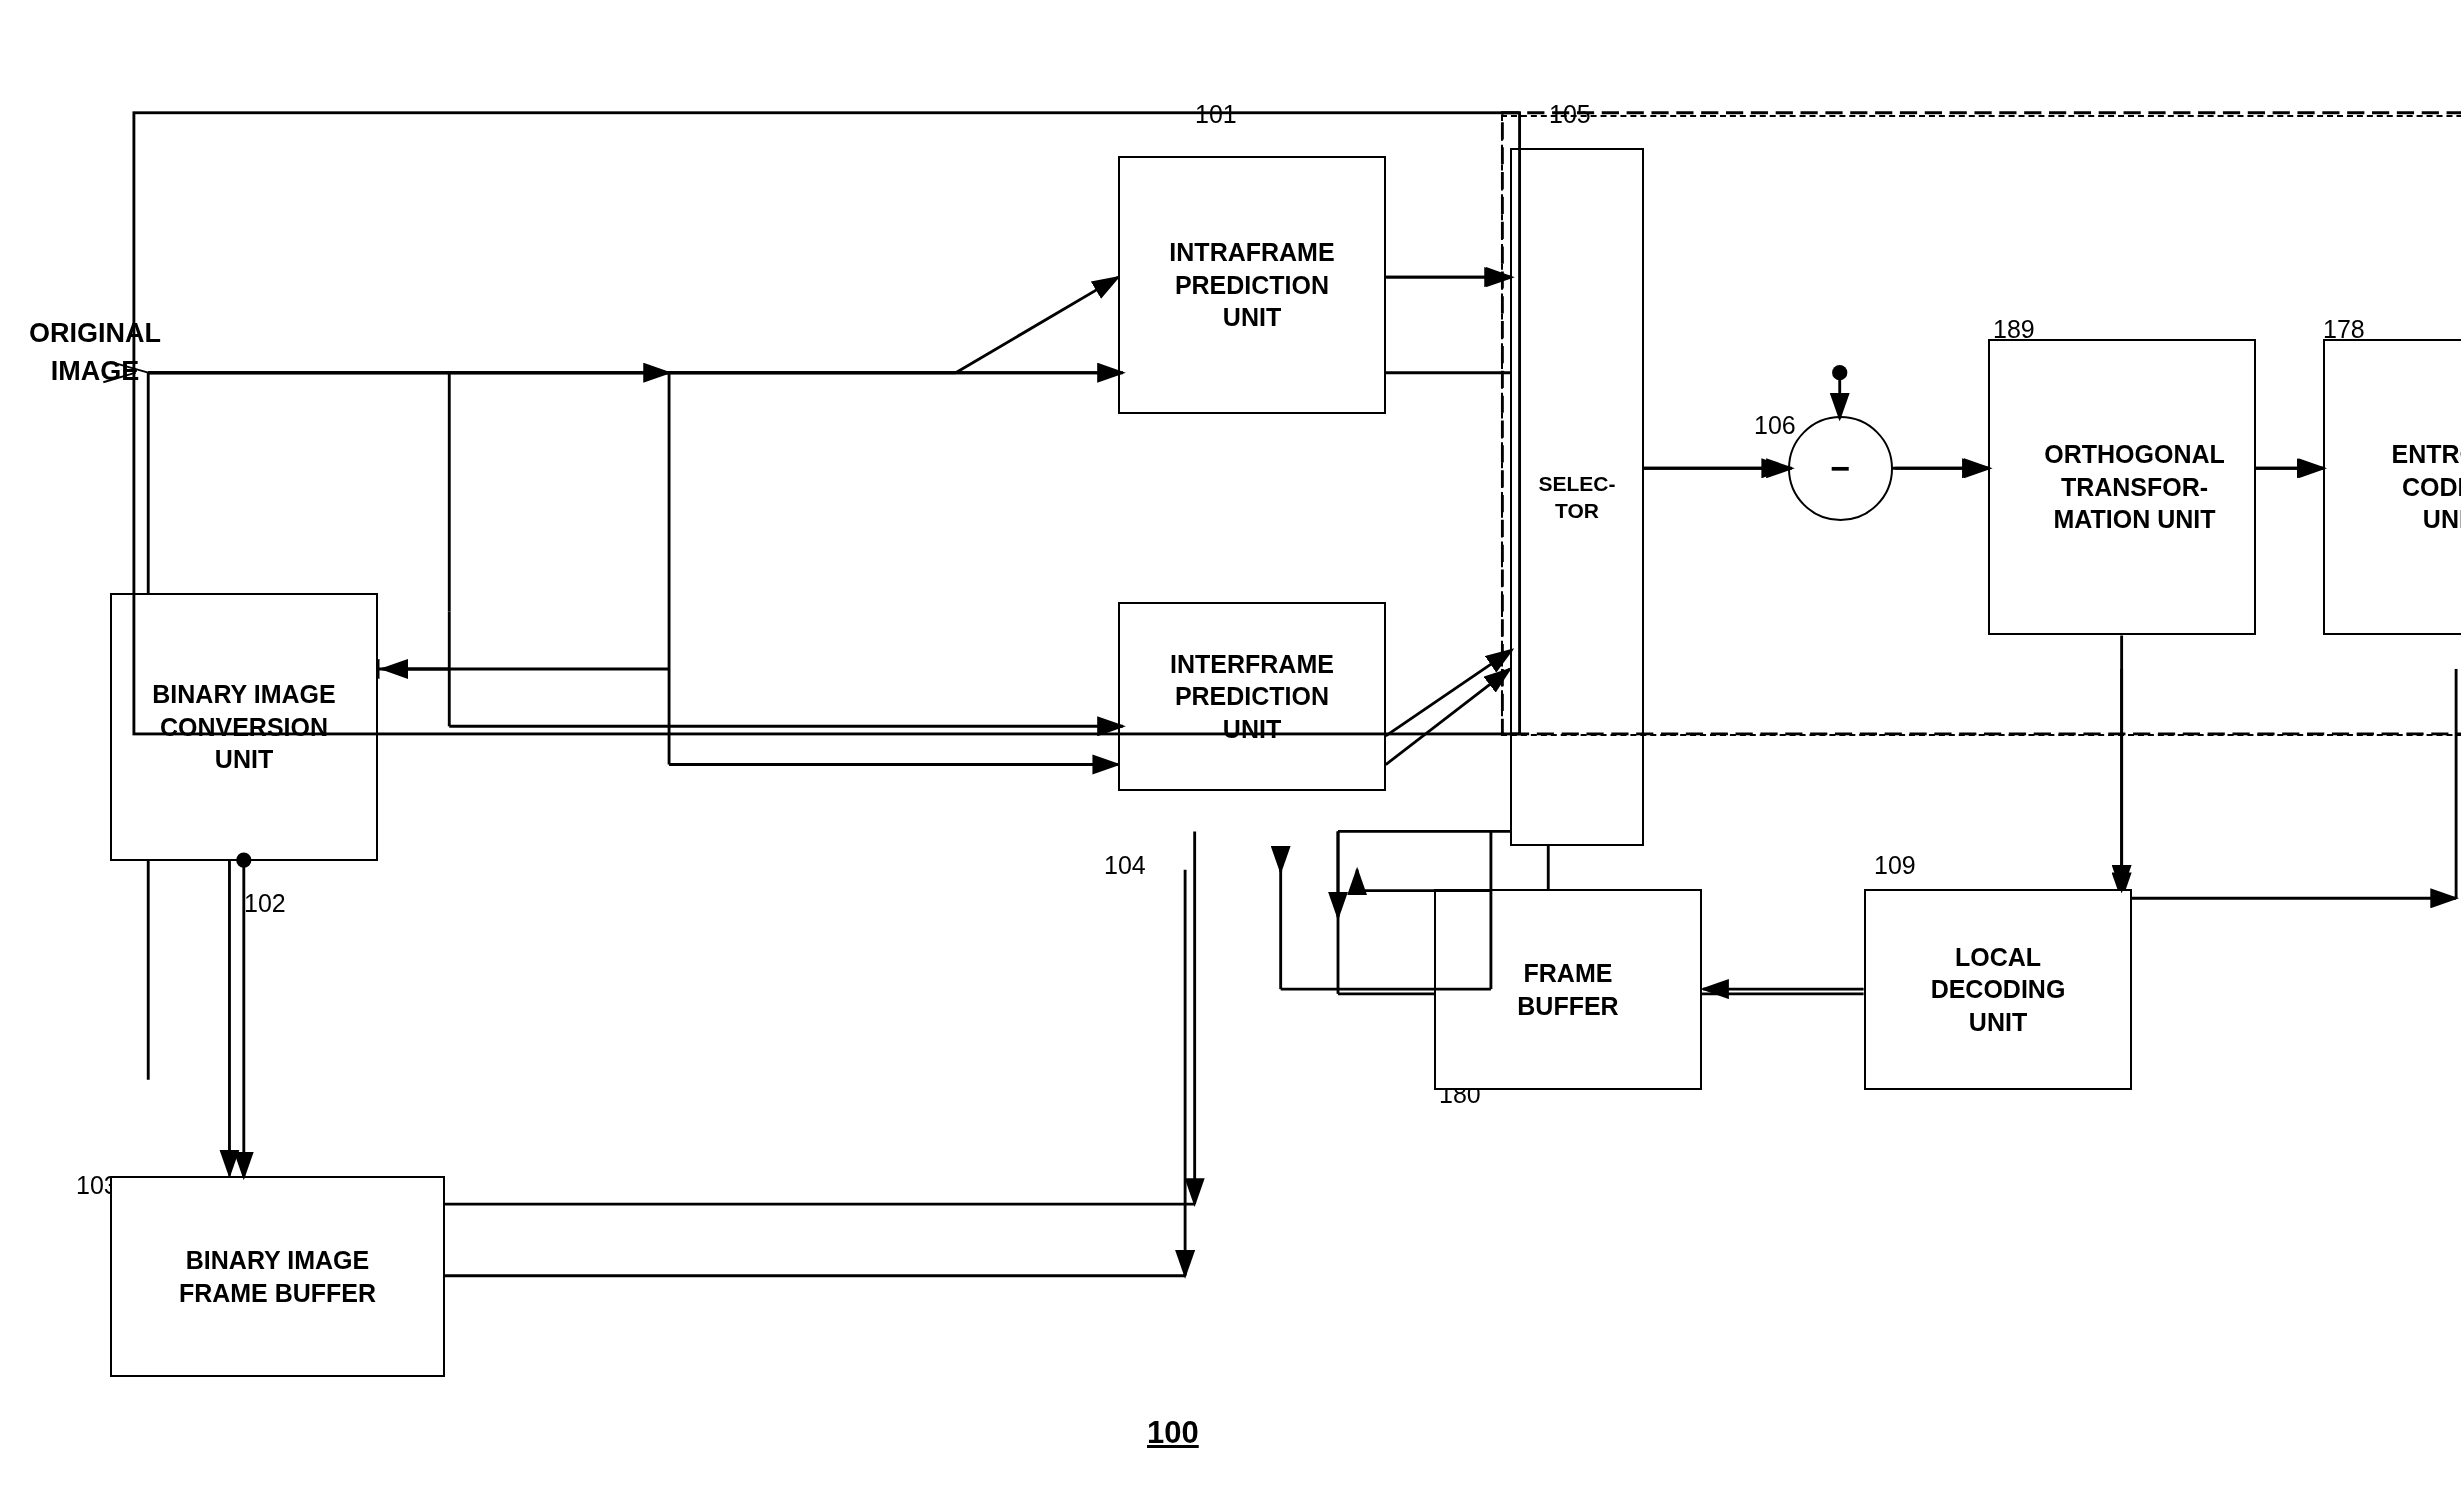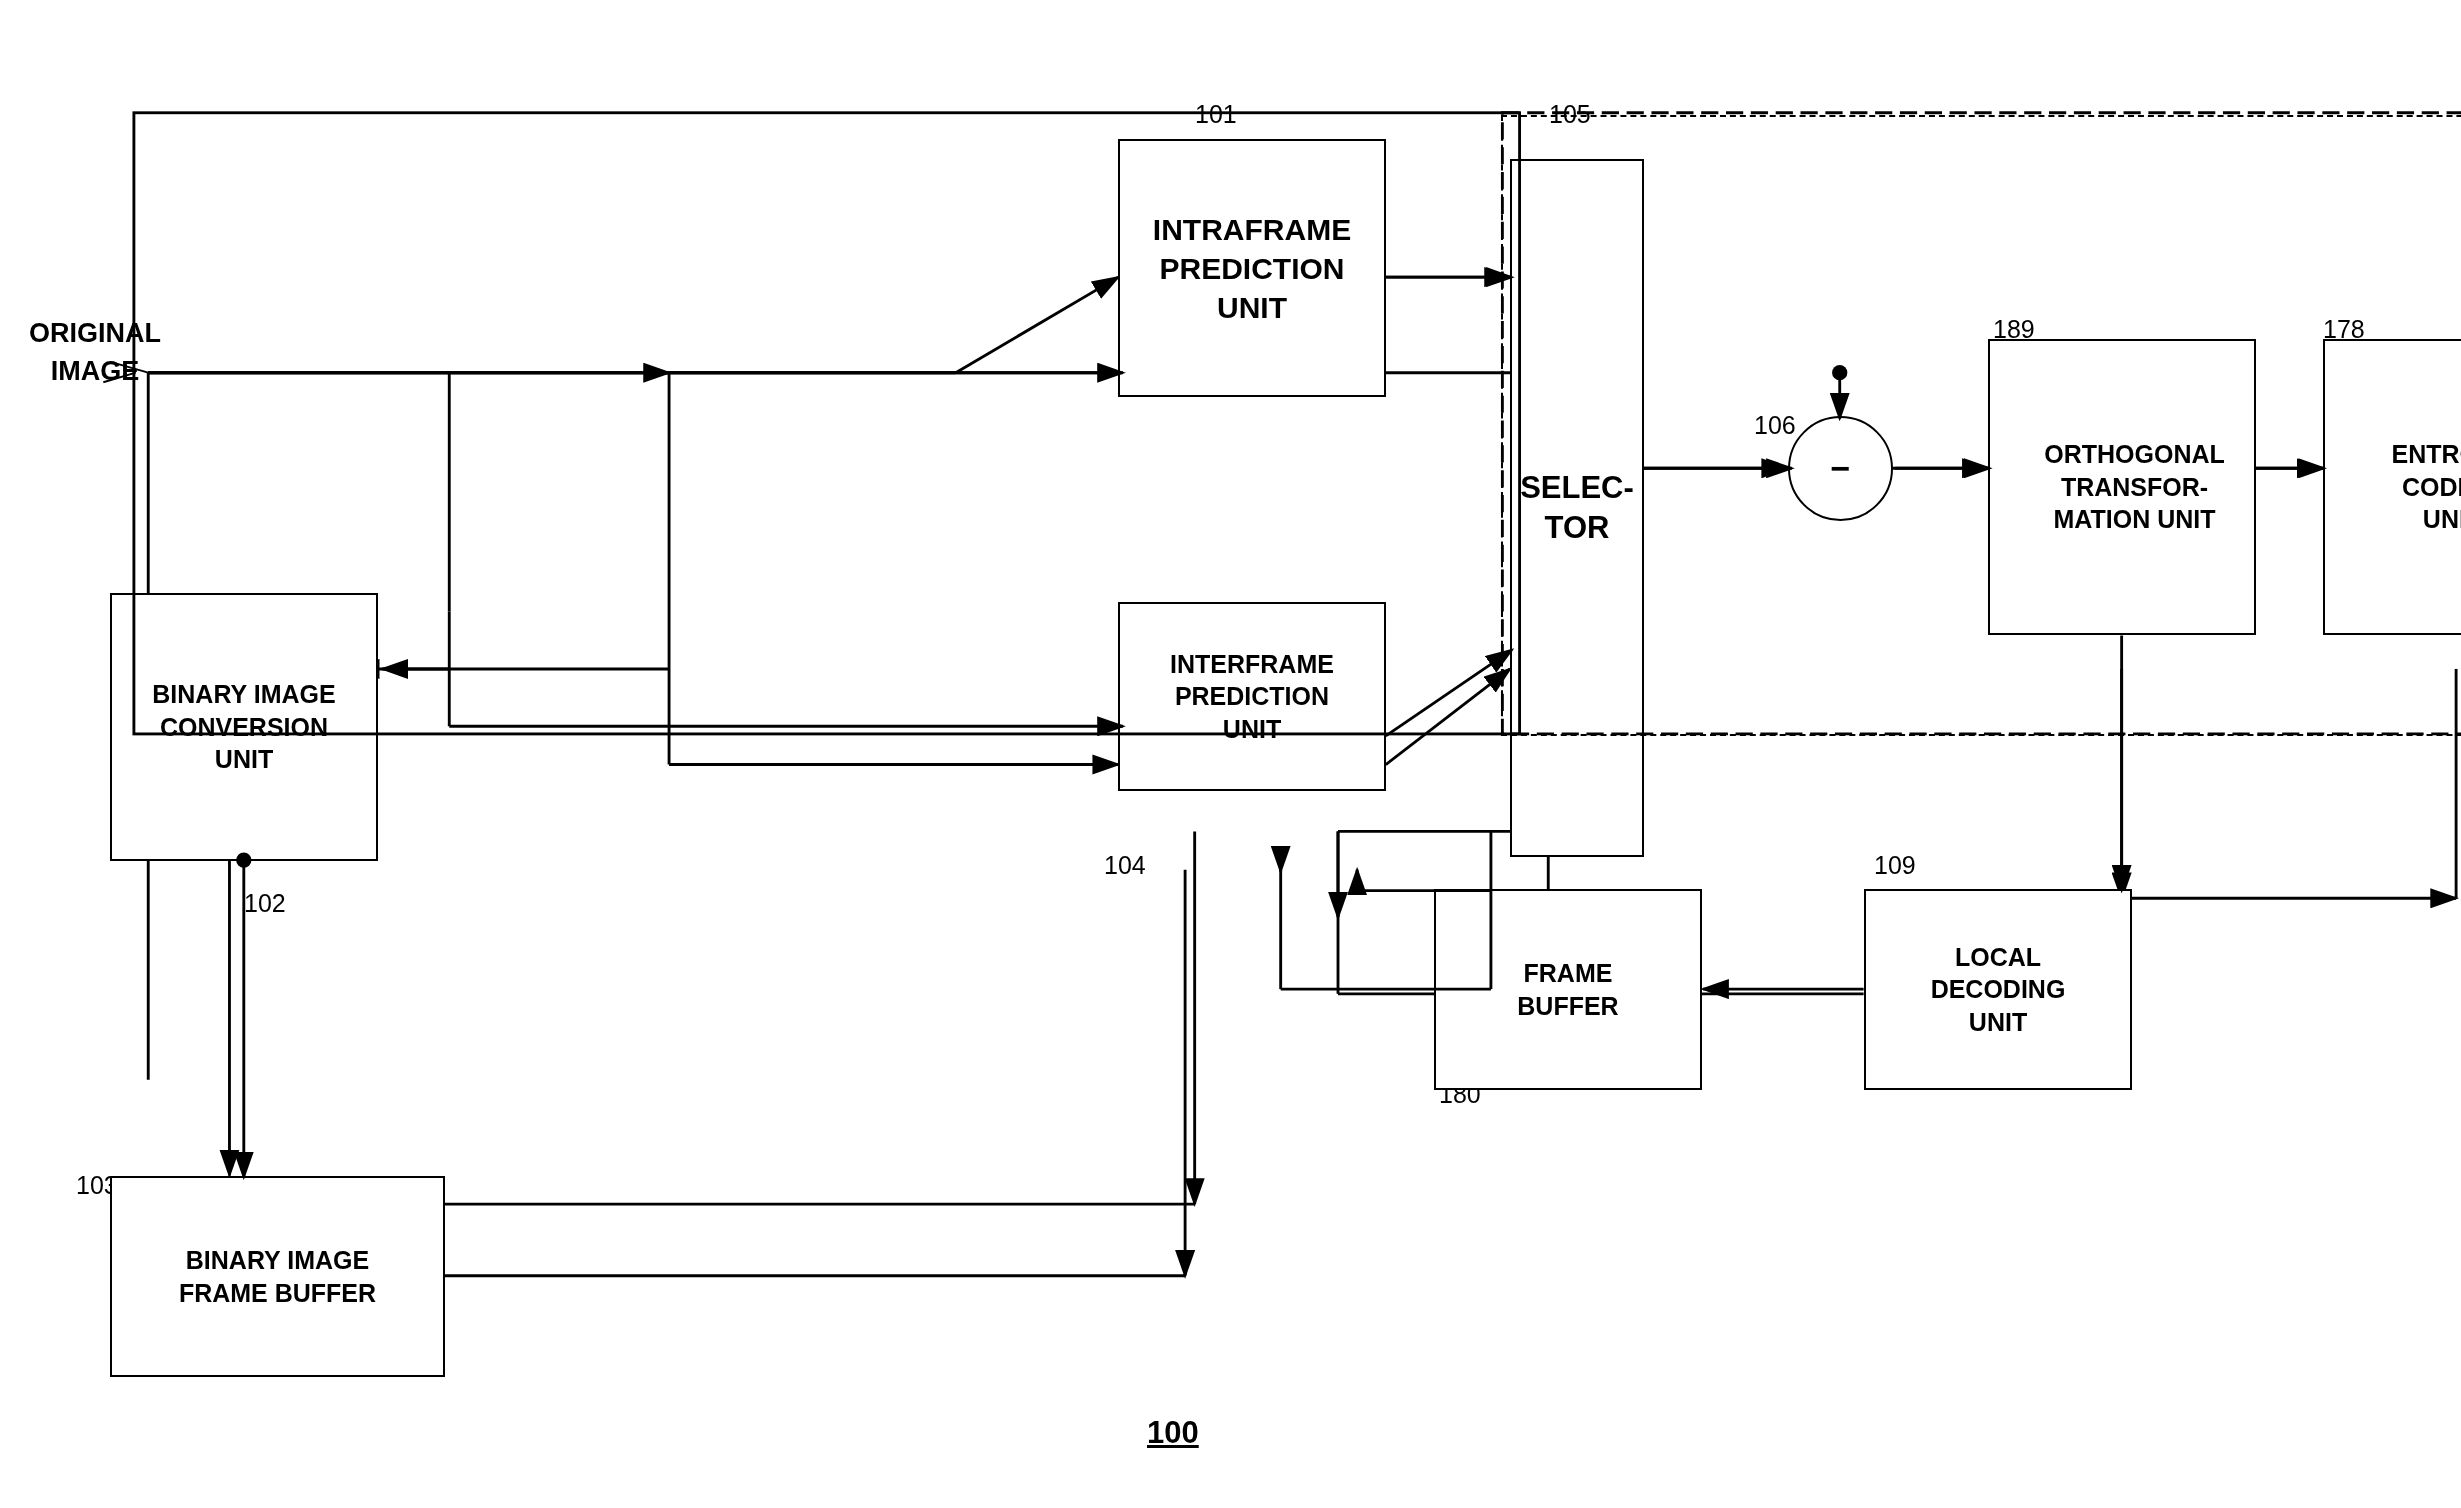--- a/index.html
+++ b/index.html
@@ -137,21 +137,21 @@
   </svg>
 
   <div class="label" style="left:29px; top:315px; font-size:27px; font-weight:bold; line-height:1.4;">
     <span>ORIGINAL<br>IMAGE</span>
   </div>
 
   <div class="ref-num" style="left:1195px; top:100px;">
     <span>101</span>
   </div>
 
-  <div class="block" style="left:1118px; top:139px; width:268px; height:258px; font-size:30px;">
+  <div class="block" style="left:1118px; top:156px; width:268px; height:258px; font-size:25px;">
     <span>INTRAFRAME<br>PREDICTION<br>UNIT</span>
   </div>
 
   <div class="ref-num" style="left:244px; top:889px;">
     <span>102</span>
   </div>
 
   <div class="block" style="left:110px; top:593px; width:268px; height:268px; font-size:25px;">
     <span>BINARY IMAGE<br>CONVERSION<br>UNIT</span>
   </div>
@@ -161,21 +161,21 @@
   </div>
 
   <div class="block" style="left:1118px; top:602px; width:268px; height:189px; font-size:25px;">
     <span>INTERFRAME<br>PREDICTION<br>UNIT</span>
   </div>
 
   <div class="ref-num" style="left:1549px; top:100px;">
     <span>105</span>
   </div>
 
-  <div class="block" style="left:1510px; top:159px; width:134px; height:698px; font-size:31px;">
+  <div class="block" style="left:1510px; top:148px; width:134px; height:698px; font-size:21px;">
     <span>SELEC-<br>TOR</span>
   </div>
 
   <div class="block-dashed" style="left:1501px; top:115px; width:1051px; height:621px;"></div>
 
   <div class="ref-num" style="left:1754px; top:411px;">
     <span>106</span>
   </div>
 
   <div class="circle-node" style="left:1788px; top:416px; width:105px; height:105px;">

